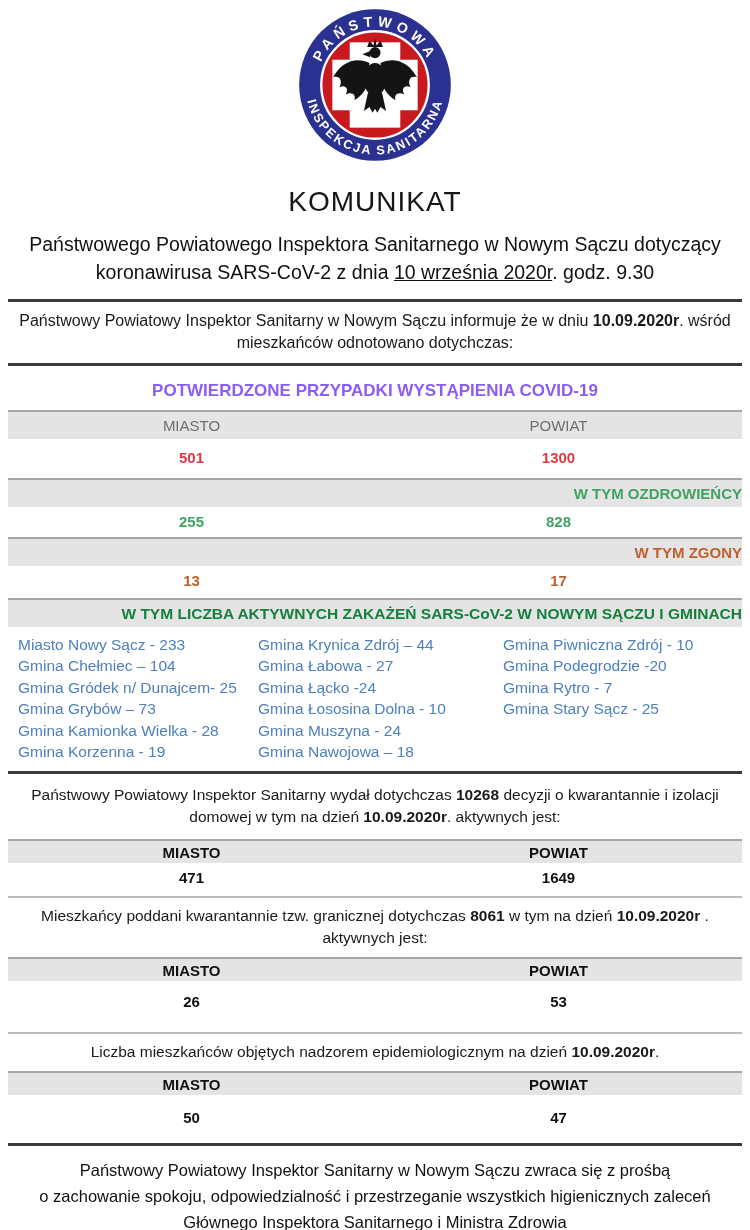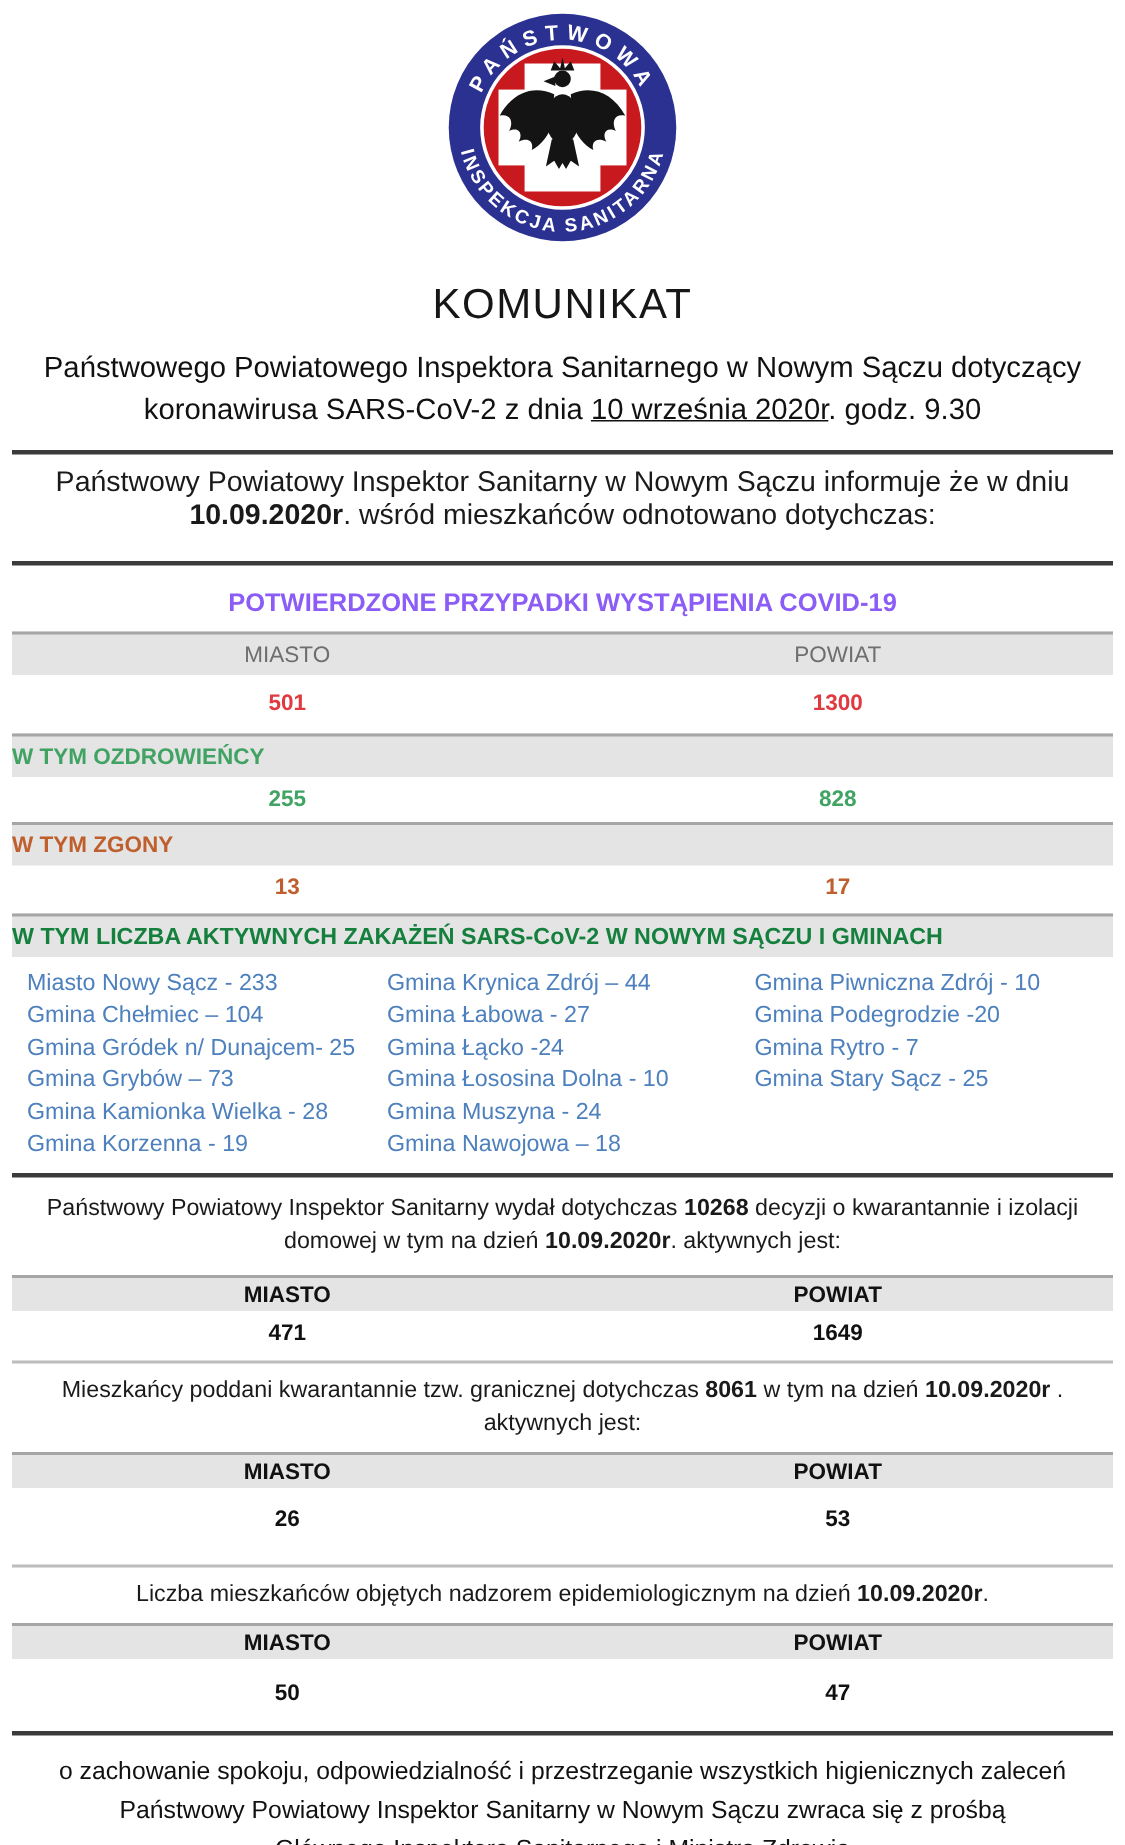--- a/index.html
+++ b/index.html
@@ -15,33 +15,33 @@
   .logo-wrap svg { display:inline-block; }
 
   .doc-title { text-align:center; font-size:28px; letter-spacing:1px; margin-top:18px; color:#161616; }
 
   .subtitle { text-align:center; font-size:19.5px; line-height:28px; margin-top:12px; color:#111; }
   .u { text-decoration:underline; }
 
   .rule-dark  { border-top:3px solid #3b3b3b; margin:0 8px; }
   .rule-light { border-top:2px solid #bcbcbc; margin:0 8px; }
 
-  .intro { text-align:center; font-size:19px; line-height:22px; margin:8px 14px 19px; }
+  .intro { text-align:center; font-size:16px; line-height:22px; margin:8px 14px 9px; }
   .b { font-weight:bold; }
 
   .section-title-red { text-align:center; color:#8b5cf6; font-weight:bold; font-size:17px; margin:15px 0 9px; }
 
   .bar { margin:0 8px; background:#e4e4e4; border-top:2px solid #a6a6a6; display:flex; align-items:center; }
   .bar-tall { min-height:29px; }
   .bar-slim { min-height:24px; }
   .cols { display:flex; width:100%; }
   .c { width:50%; text-align:center; }
   .th-gray  { color:#6e6e6e; font-size:15px; }
   .th-black { color:#111; font-weight:bold; font-size:15px; }
-  .bar-center { width:100%; text-align:left; font-weight:bold; font-size:15px; }
+  .bar-center { width:100%; text-align:right; font-weight:bold; font-size:15px; }
   .green  { color:#41a363; }
   .orange { color:#bf5f2d; }
   .bluehdr{ color:#15803d; font-size:15.5px; }
 
   .vals { display:flex; margin:0 8px; font-weight:bold; font-size:15px; }
   .vals-red    { color:#e0393f; padding:10px 0 12px; }
   .vals-green  { color:#41a363; padding:6px 0 7px; }
   .vals-orange { color:#bf5f2d; padding:6px 0 9px; }
   .vals-black  { color:#111; }
   .pad-dec  { padding:6px 0 10px; }
@@ -202,19 +202,19 @@
     </div>
   </div>
   <div class="vals vals-black pad-surv">
     <div class="c">50</div>
     <div class="c">47</div>
   </div>
 
   <div class="rule-dark"></div>
 
   <div class="footer">
+    <div>Państwowy Powiatowy Inspektor Sanitarny w Nowym Sączu zwraca się z prośbą</div>
     <div>o zachowanie spokoju, odpowiedzialność i przestrzeganie wszystkich higienicznych zaleceń</div>
-    <div>Państwowy Powiatowy Inspektor Sanitarny w Nowym Sączu zwraca się z prośbą</div>
     <div>Głównego Inspektora Sanitarnego i Ministra Zdrowia</div>
 
   </div>
 
 </div>
 
 </body></html>

